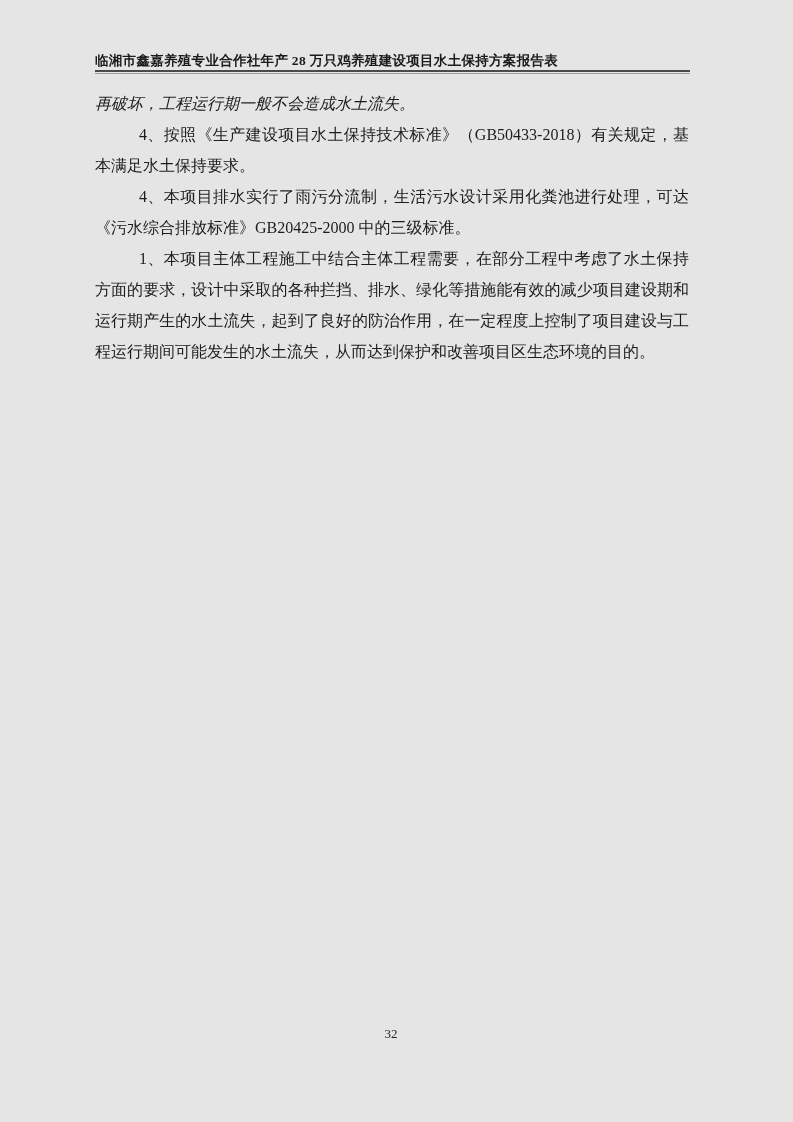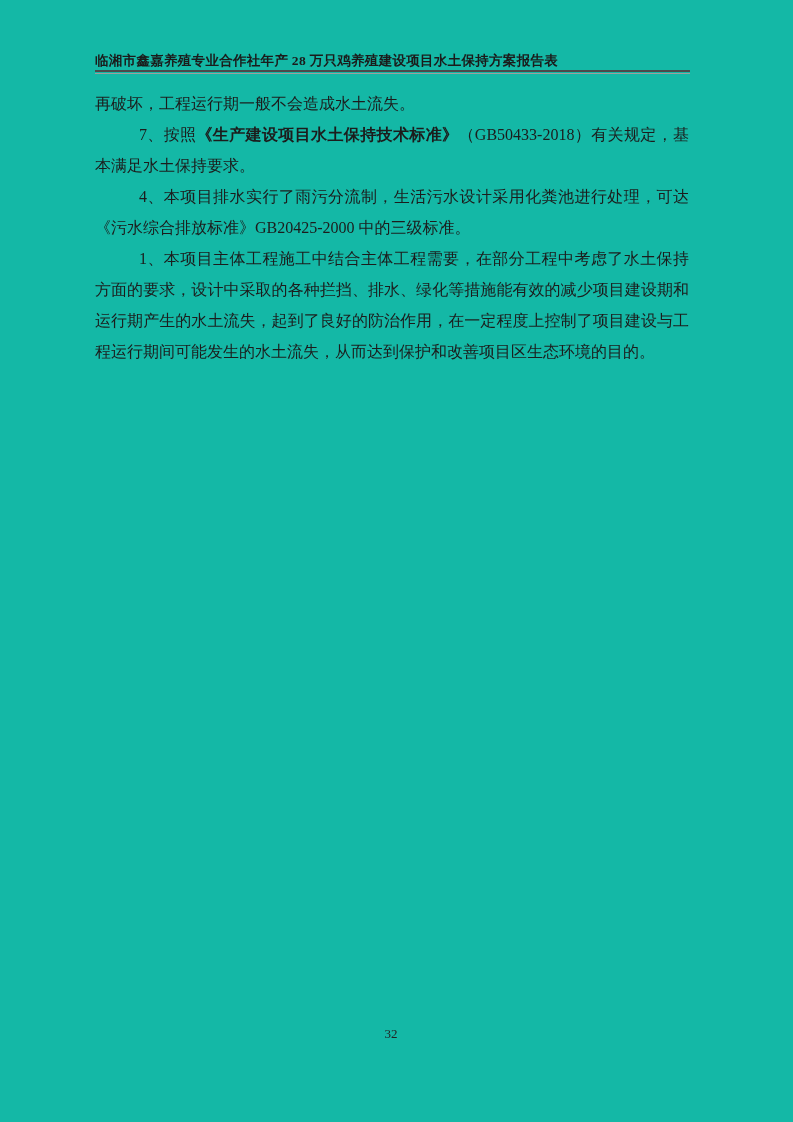--- a/index.html
+++ b/index.html
@@ -4,21 +4,21 @@
 <style>
   html, body {
     margin: 0;
     padding: 0;
     background: #ffffff;
   }
   .page {
     position: relative;
     width: 793px;
     height: 1122px;
-    background: #14b8a6;
+    background: #e5e5e5;
     overflow: hidden;
     font-family: "Liberation Serif", "DejaVu Serif", serif;
   }
   .header-title {
     position: absolute;
     left: 95px;
     top: 52px;
     width: 595px;
     font-size: 13.5px;
     font-weight: bold;
@@ -47,23 +47,24 @@
     padding: 0;
     font-size: 16px;
     line-height: 31px;
     text-align: justify;
     text-justify: inter-ideograph;
     text-indent: 44px;
     word-break: normal;
   }
   .document-body p.no-indent {
     text-indent: 0;
+    font-style: italic;
   }
   .em-title {
-    font-weight: bold;
+    font-weight: normal;
   }
   .page-number {
     position: absolute;
     left: 0;
     top: 1026px;
     width: 782px;
     text-align: center;
     font-size: 13px;
     color: #222222;
   }
@@ -75,21 +76,21 @@
 
   <div class="header-title">临湘市鑫嘉养殖专业合作社年产 28 万只鸡养殖建设项目水土保持方案报告表</div>
 
   <div class="header-divider"></div>
 
   <div class="document-body">
 
     <p class="no-indent">再破坏，工程运行期一般不会造成水土流失。</p>
 
 
-    <p><span>7、按照</span><span class="em-title">《生产建设项目水土保持技术标准》</span><span>（GB50433-2018）有关规定，基本满足水土保持要求。</span></p>
+    <p><span>4、按照</span><span class="em-title">《生产建设项目水土保持技术标准》</span><span>（GB50433-2018）有关规定，基本满足水土保持要求。</span></p>
 
     <p>4、本项目排水实行了雨污分流制，生活污水设计采用化粪池进行处理，可达《污水综合排放标准》GB20425-2000 中的三级标准。</p>
 
 
 
     <p>1、本项目主体工程施工中结合主体工程需要，在部分工程中考虑了水土保持方面的要求，设计中采取的各种拦挡、排水、绿化等措施能有效的减少项目建设期和运行期产生的水土流失，起到了良好的防治作用，在一定程度上控制了项目建设与工程运行期间可能发生的水土流失，从而达到保护和改善项目区生态环境的目的。</p>
 
 
   </div>
 

